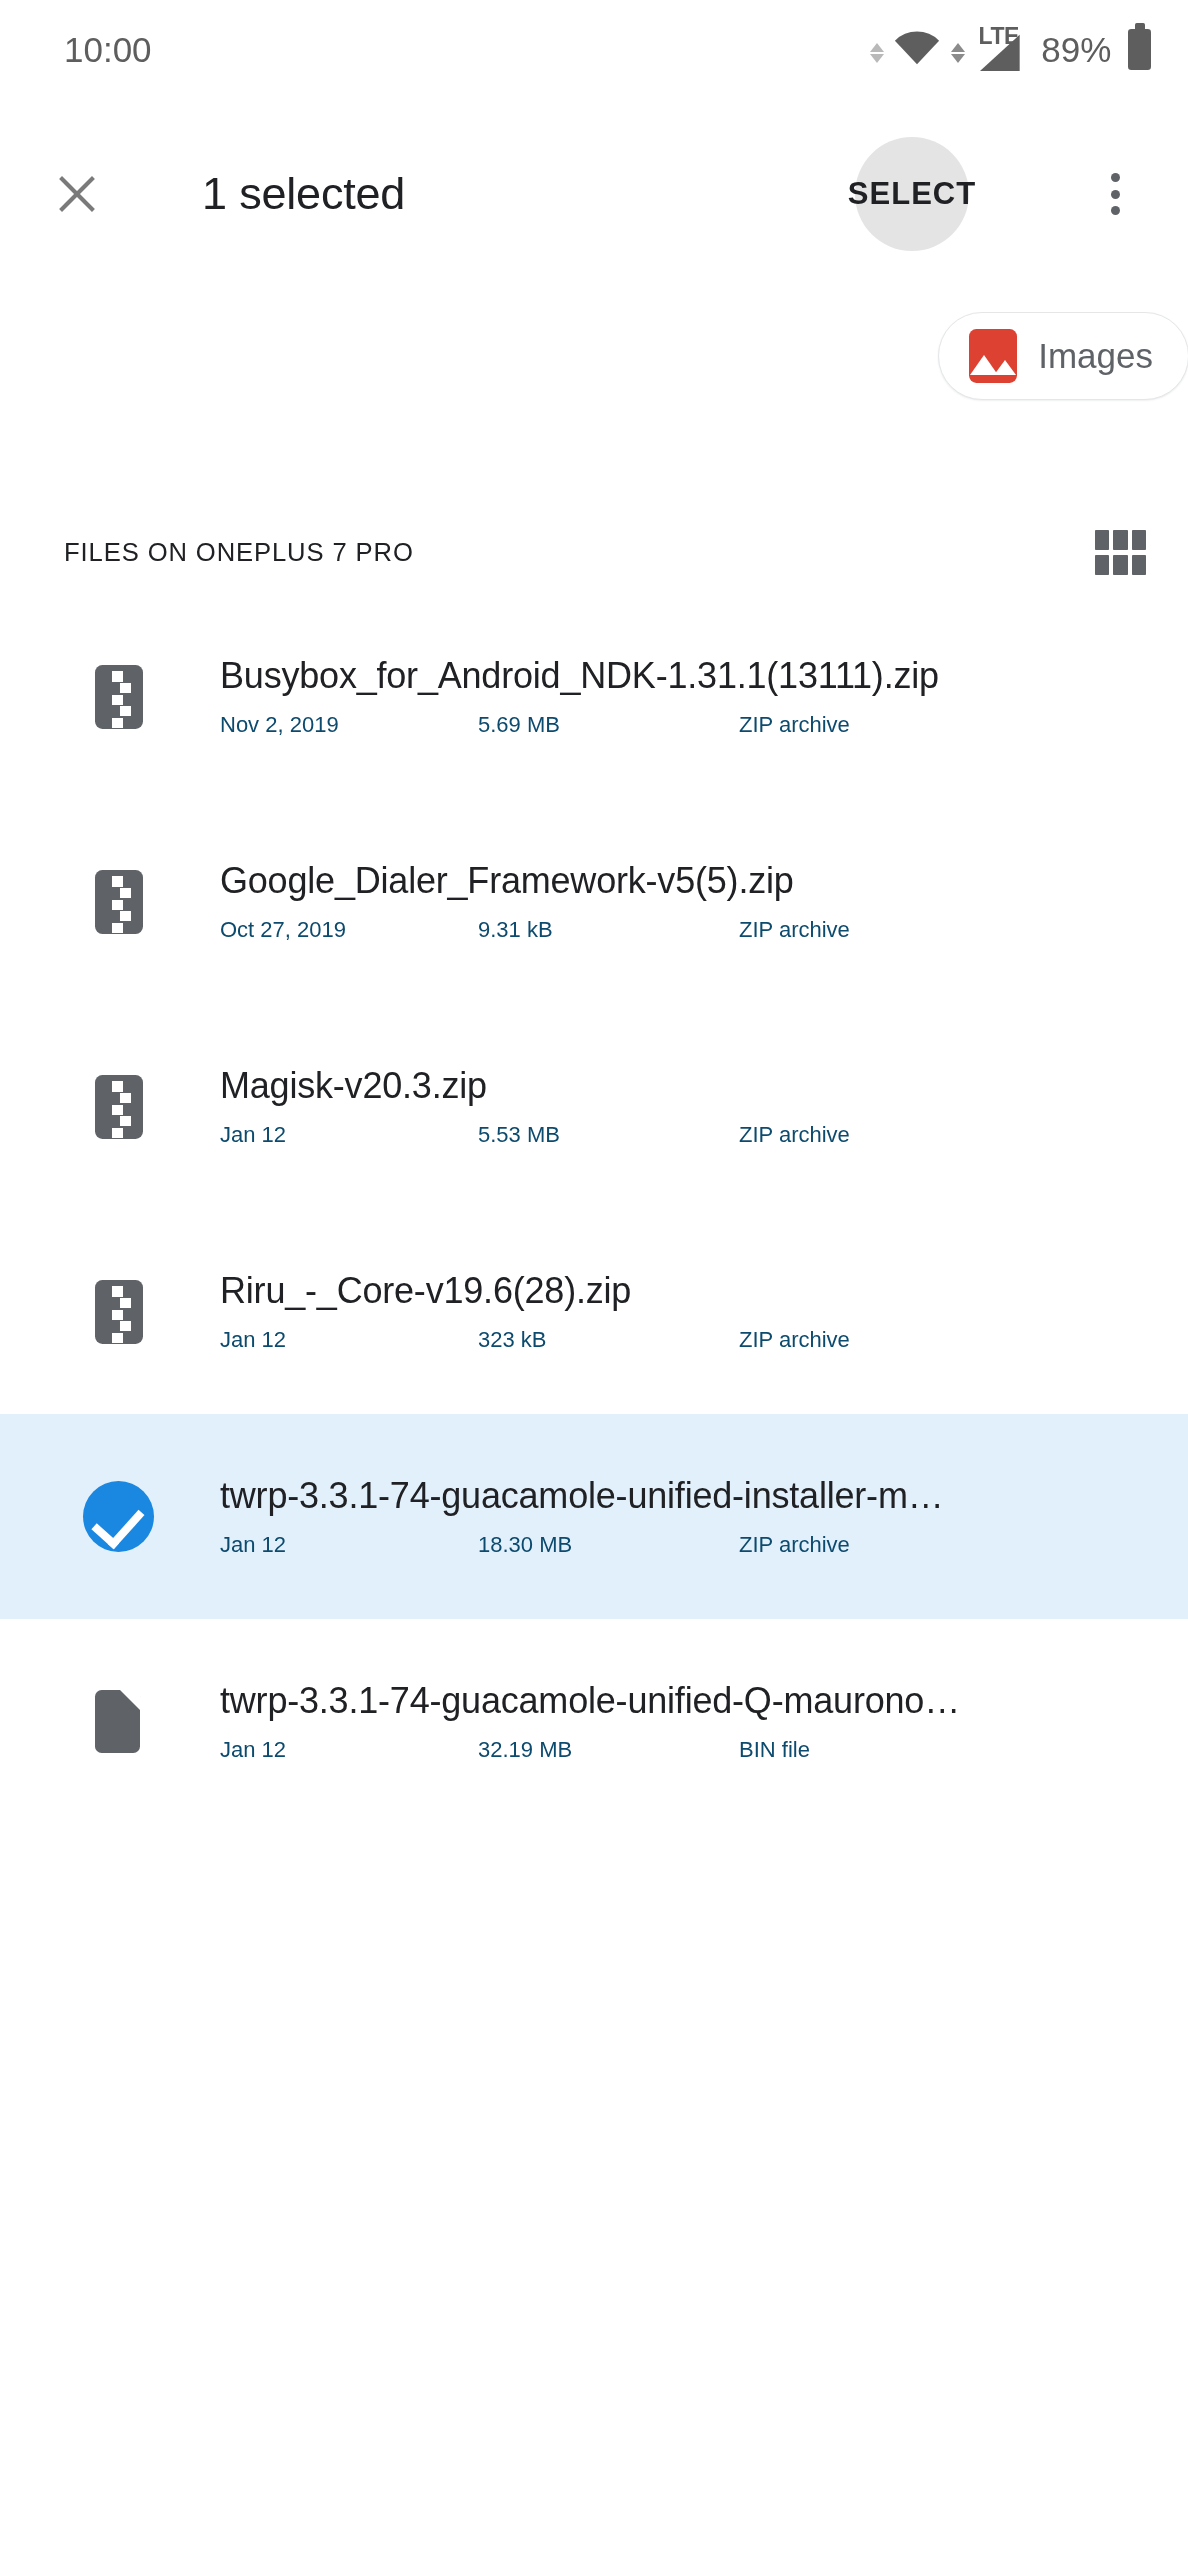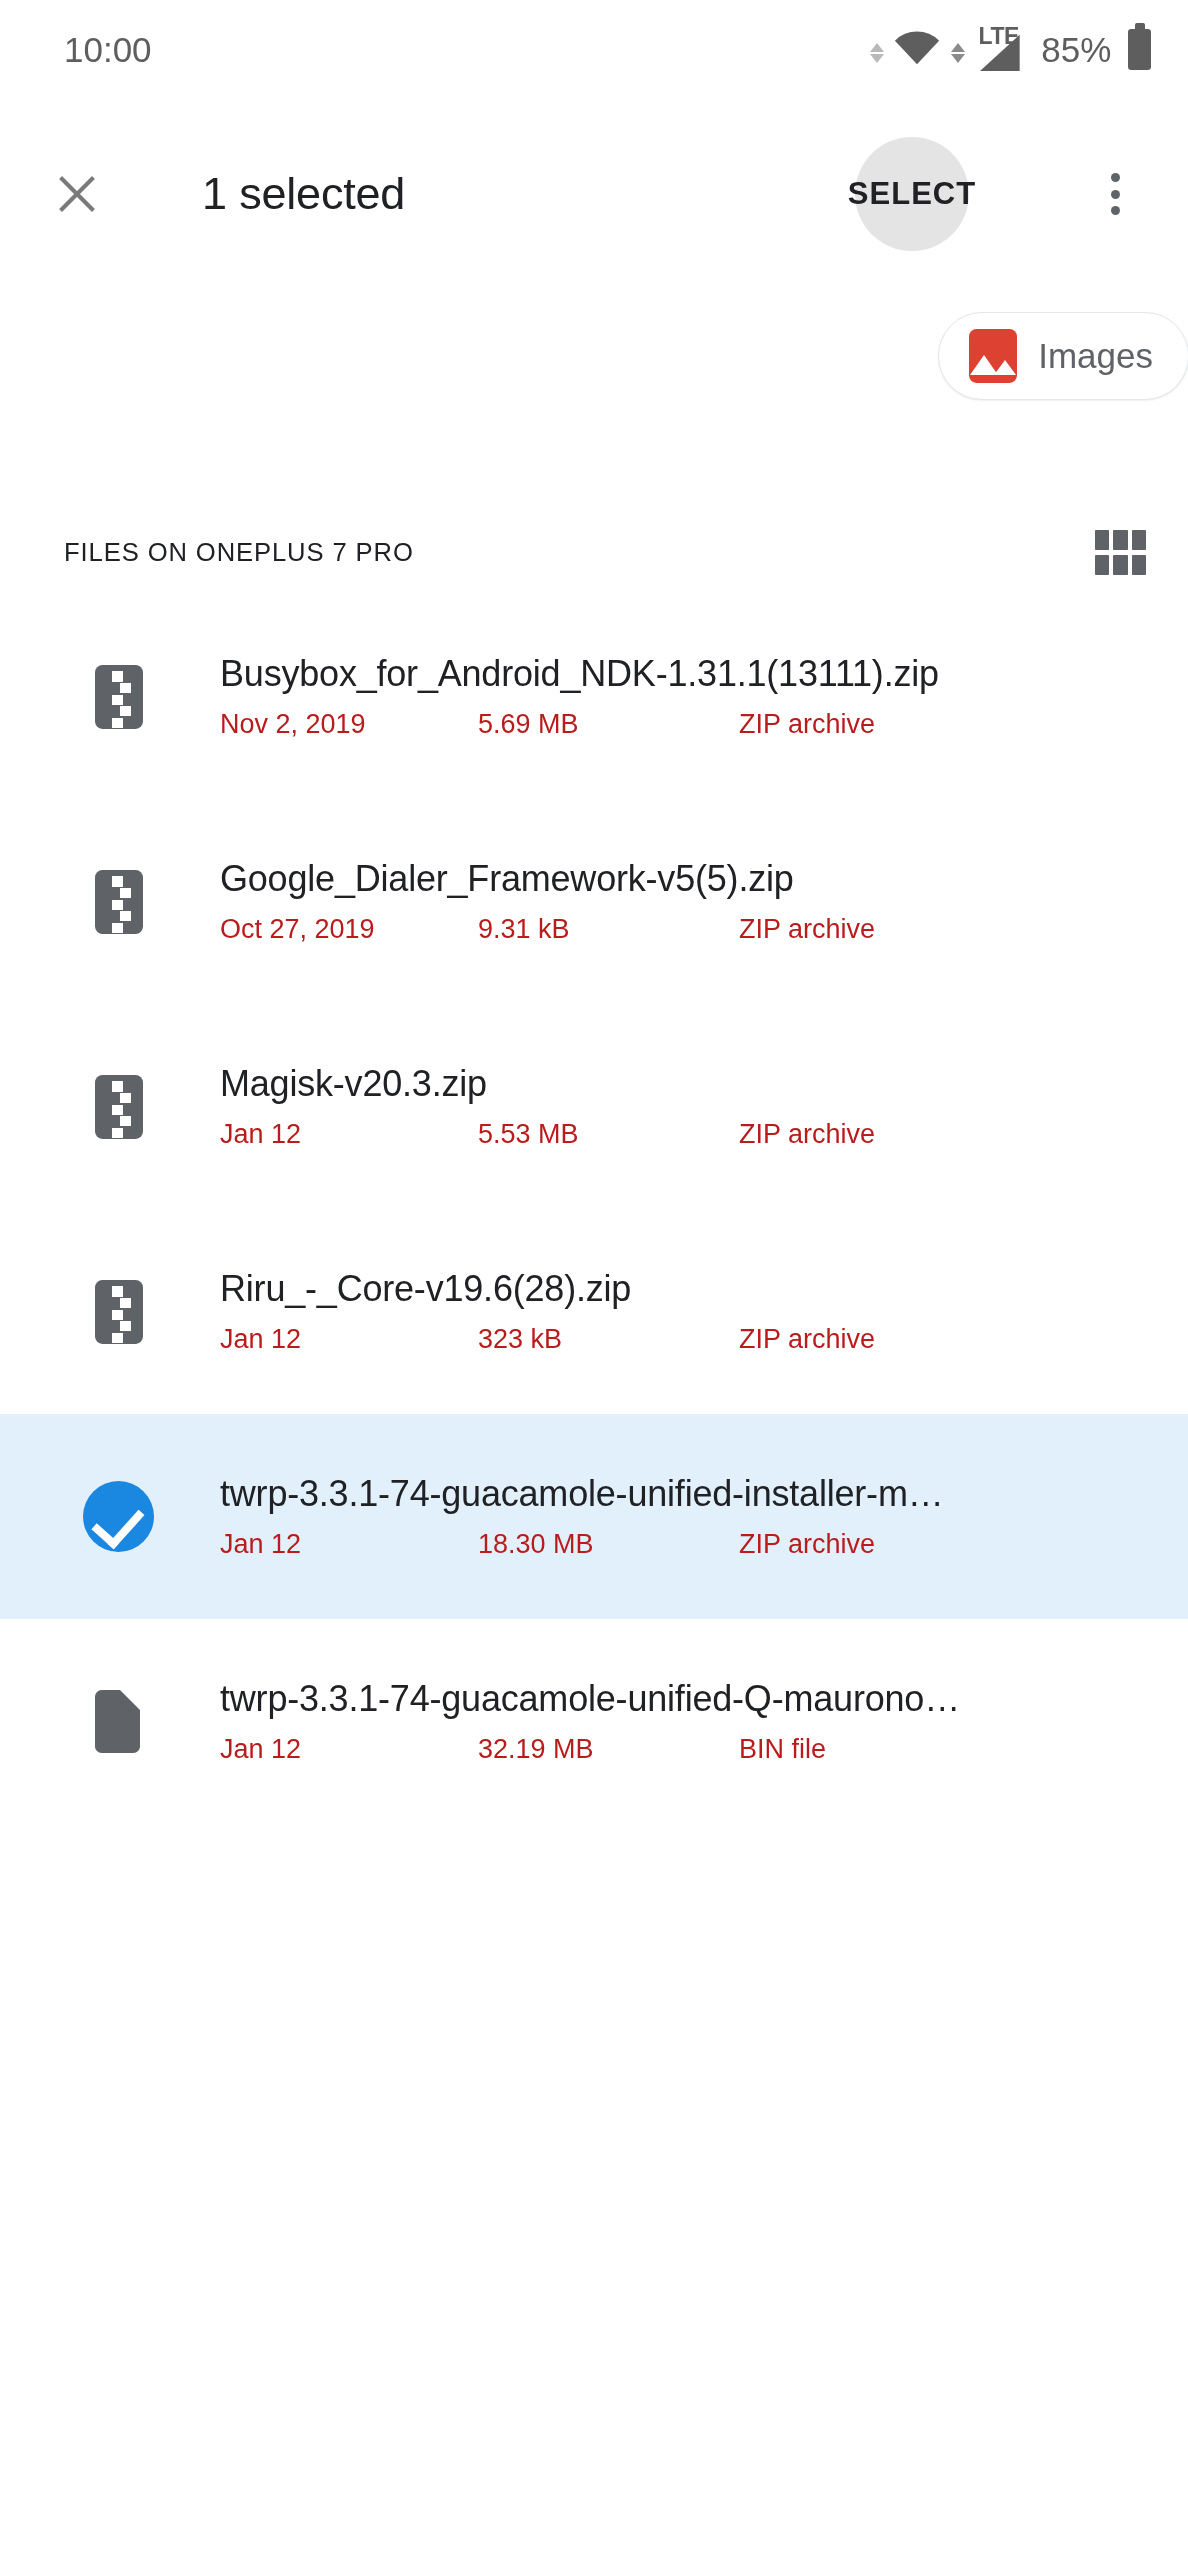--- a/index.html
+++ b/index.html
@@ -385,22 +385,22 @@
     font-size: 36px;
     color: #202124;
     letter-spacing: -0.2px;
     white-space: nowrap;
     overflow: hidden;
     line-height: 1.16;
   }
   .file-meta {
     margin-top: 15px;
     display: flex;
-    font-size: 27px;
-    color: #b91c1c;
+    font-size: 22px;
+    color: #0c4a6e;
     white-space: nowrap;
   }
   .meta-date { width: 258px; flex: 0 0 auto; }
   .meta-size { width: 261px; flex: 0 0 auto; }
   .meta-type { flex: 0 0 auto; }
 </style>
 </head>
 <body>
 
 <div class="screen">
@@ -426,21 +426,21 @@
           <span class="dn"></span>
       </div>
 
       <div class="lte-wrap">
         <span class="lte-label">LTE</span>
         <svg width="48" height="43" viewBox="0 0 58 52" aria-hidden="true" style="position:absolute;left:0;top:5px;">
           <path d="M54 2 L54 46 L6 46 Z" fill="#5e5e5e"></path>
         </svg>
       </div>
 
-      <div class="status-battery-pct">85%</div>
+      <div class="status-battery-pct">89%</div>
       <div class="battery-icon"></div>
     </div>
   </div>
 
   <div class="app-bar">
 
     <div class="close-btn">
       <svg width="46" height="46" viewBox="0 0 56 56" aria-hidden="true">
         <line x1="8" y1="8" x2="48" y2="48" stroke="#7a7a7a" stroke-width="5"></line>
         <line x1="48" y1="8" x2="8" y2="48" stroke="#7a7a7a" stroke-width="5"></line>

